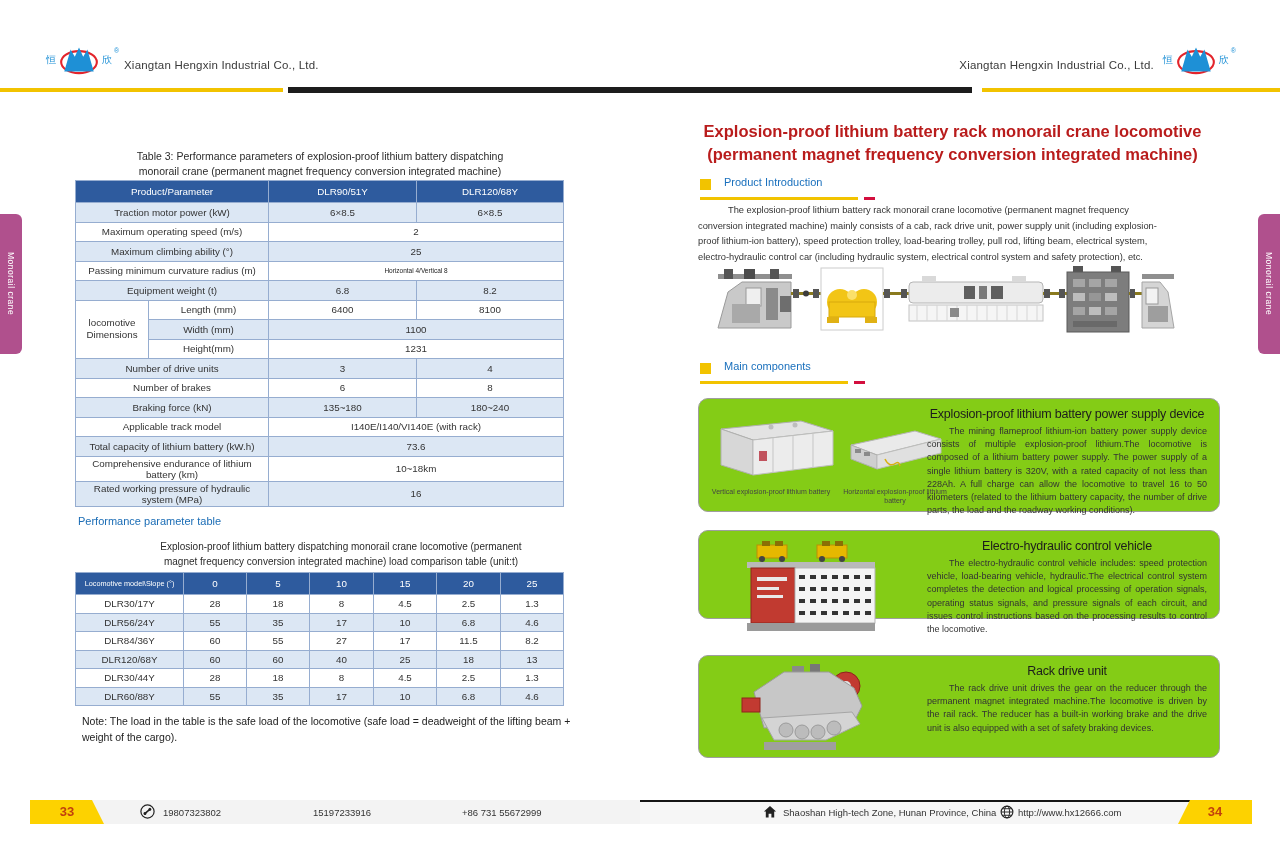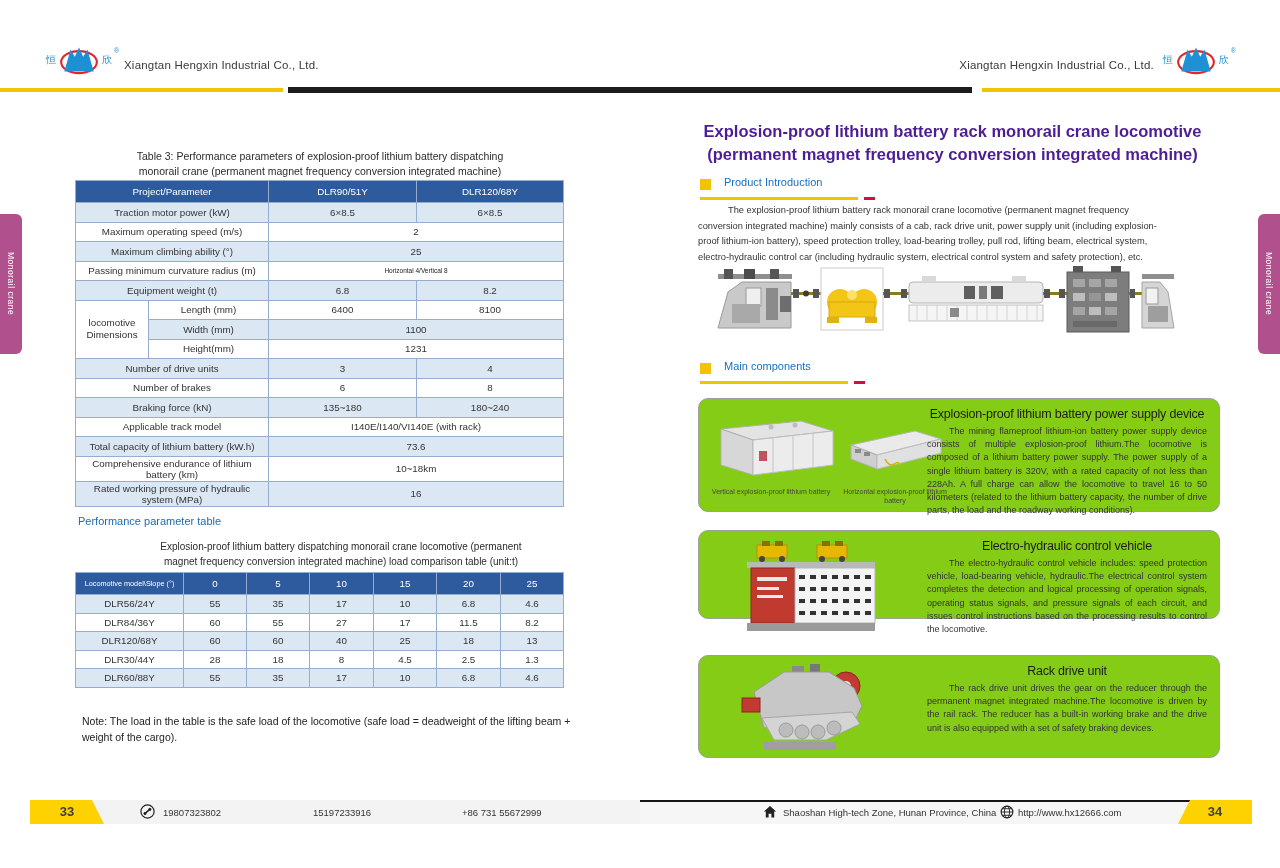--- a/index.html
+++ b/index.html
@@ -36,42 +36,42 @@
   .t1 td{height:16.5px;}
   .t2 td{height:15.5px;}
   tr.alt td{background:#dce7f4;}
   td.dims{background:#fff;line-height:1.3;}
   td.mini{font-size:6.5px;color:#222;}
   .t2 th.small{font-size:7.3px;}
   .blue-link{font-size:11px;color:#1a6cb5;}
   .note{font-size:10.5px;line-height:1.5;color:#222;}
 
   
-  .r-title{font-size:16.5px;font-weight:600;color:#4c1d95;text-align:center;line-height:1.42;}
+  .r-title{font-size:16.5px;font-weight:600;color:#b91c1c;text-align:center;line-height:1.42;}
   .sec{display:flex;align-items:flex-start;}
   .sec .bullet{width:11px;height:11px;background:#f2c300;margin-top:3px;flex:0 0 auto;}
   .sec .sec-label{margin-left:13px;font-size:11px;font-weight:500;color:#1a70bd;}
   .sec-underline{height:3px;background:#f2c300;}
   .sec-dash{height:3px;background:#d30f3e;}
   .intro-text{font-size:9.3px;line-height:15.5px;color:#333;text-indent:30px;width:460px;}
 
   .card{
     position:absolute;left:698px;width:522px;background:#84cc16;
     border:1px solid #9e9e9e;border-radius:10px;box-sizing:border-box;
   }
   .card-text{position:absolute;left:228px;right:12px;top:8px;}
   .card-title{font-size:12.5px;color:#1c1c1c;font-weight:500;text-align:center;letter-spacing:-.2px;margin-bottom:4px;}
   .card-body{font-size:9px;line-height:13.2px;color:#333;text-align:justify;text-indent:22px;}
   .img-caption{font-size:7px;color:#444;text-align:center;line-height:1.35;}
 
   
   .foot-strip{height:24px;background:#f3f3f3;box-sizing:border-box;}
   .foot-strip.rgt{background:#f6f6f6;border-top:2px solid #151515;}
   .page-tab{
-    width:74px;height:24px;background:#fdd200;color:#404040;font-size:13px;font-weight:bold;
+    width:74px;height:24px;background:#fdd200;color:#c2410c;font-size:13px;font-weight:bold;
     text-align:center;line-height:24px;
   }
   .page-tab.l{clip-path:polygon(0 0, calc(100% - 12px) 0, 100% 100%, 0 100%);}
   .page-tab.r{clip-path:polygon(12px 0, 100% 0, 100% 100%, 0 100%);}
   .foot-text{font-size:9.5px;color:#333;line-height:15px;}
 </style>
 </head>
 <body>
 
 <div class="abs logo" style="left:46px;top:44px;">
@@ -110,21 +110,21 @@
 
 <table class="abs t1" style="left:75px;top:180px;width:488px;">
   <colgroup>
       <col style="width:73px">
       <col style="width:120px">
       <col style="width:148px">
       <col style="width:147px">
     </colgroup>
   <tbody>
       <tr>
-    <th colspan="2">Project/Parameter</th>
+    <th colspan="2">Product/Parameter</th>
     <th>DLR90/51Y</th>
     <th>DLR120/68Y</th>
   </tr>
   <tr class="alt">
     <td colspan="2">Traction motor power (kW)</td>
     <td>6×8.5</td>
     <td>6×8.5</td>
   </tr>
   <tr>
     <td colspan="2">Maximum operating speed (m/s)</td>
@@ -210,20 +210,29 @@
     </colgroup>
   <tbody>
       <tr>
     <th class="small">Locomotive model\Slope (°)</th>
     <th>0</th>
     <th>5</th>
     <th>10</th>
     <th>15</th>
     <th>20</th>
     <th>25</th>
+  </tr>
+  <tr>
+    <td>DLR30/17Y</td>
+    <td>28</td>
+        <td>18</td>
+    <td>8</td>
+        <td>4.5</td>
+    <td>2.5</td>
+        <td>1.3</td>
   </tr>
   <tr class="alt">
     <td>DLR56/24Y</td>
     <td>55</td>
         <td>35</td>
     <td>17</td>
         <td>10</td>
     <td>6.8</td>
         <td>4.6</td>
   </tr>

